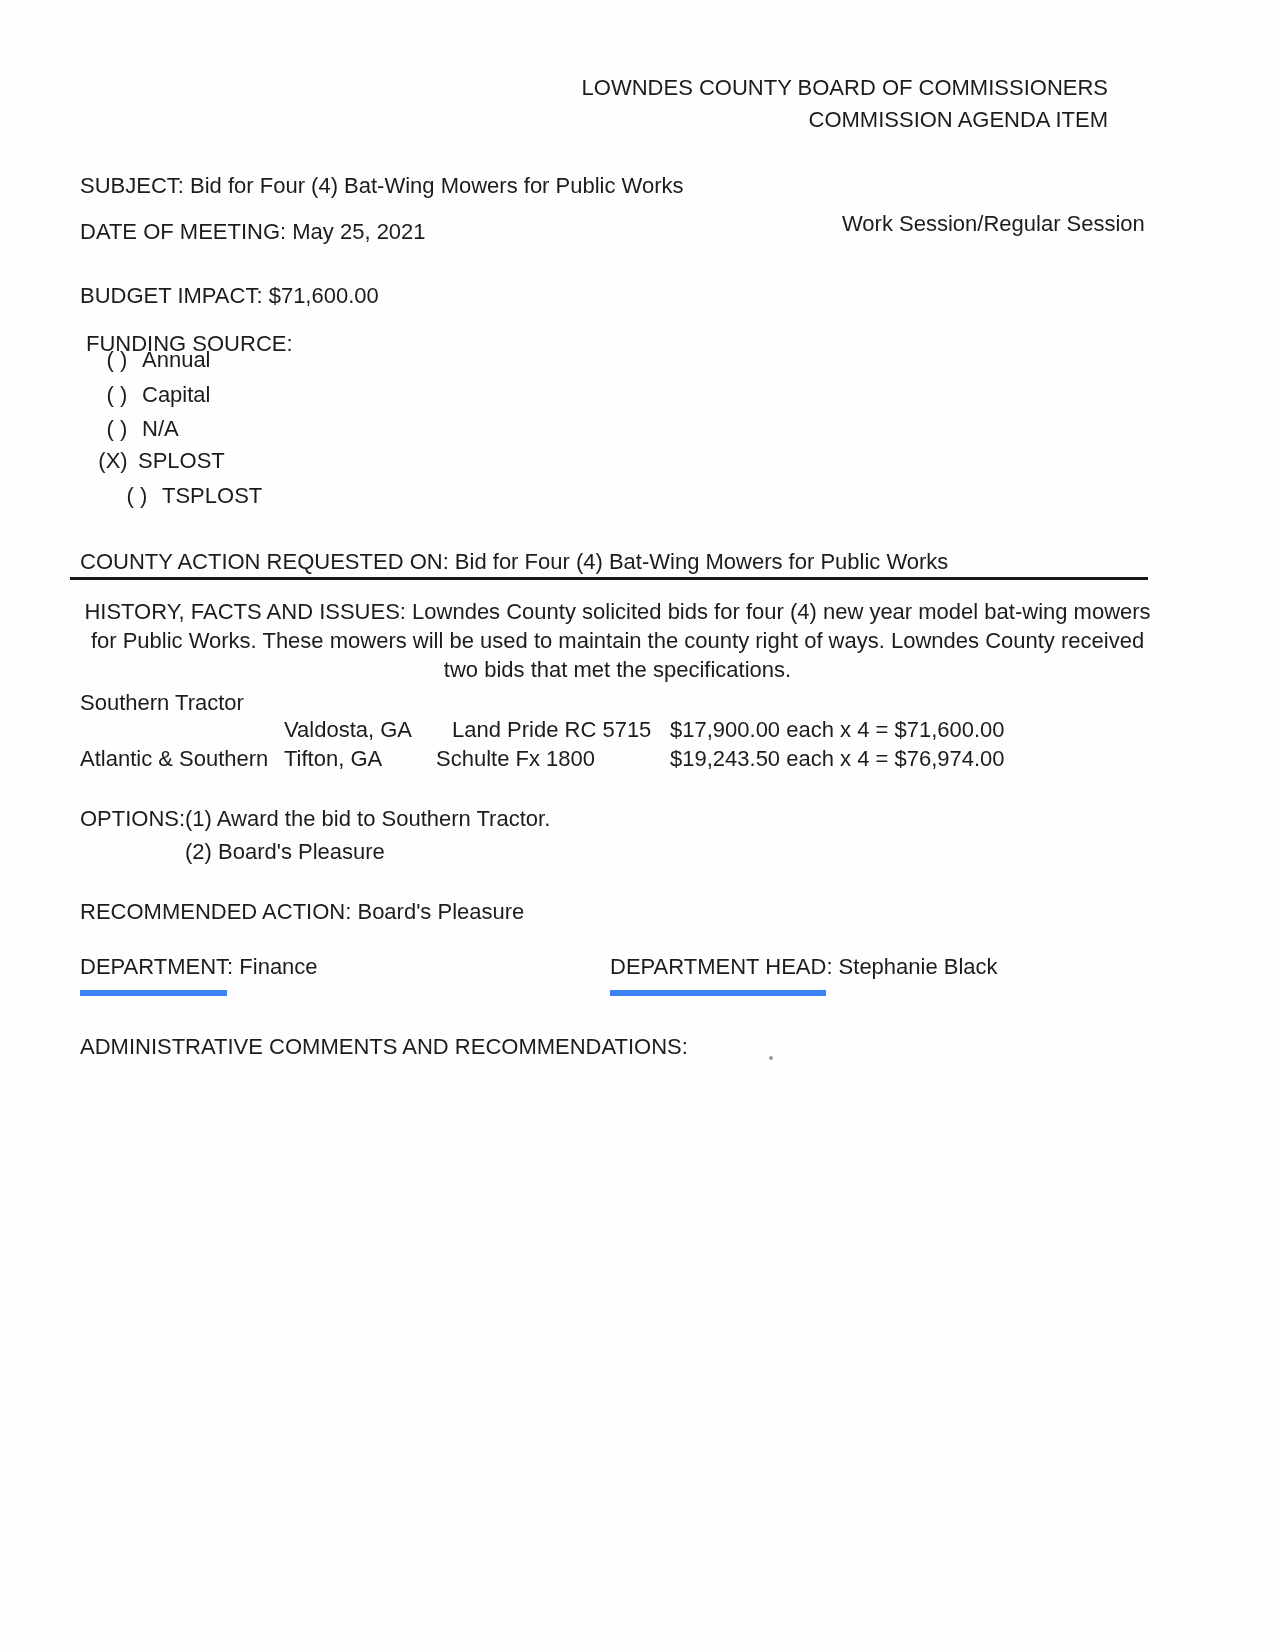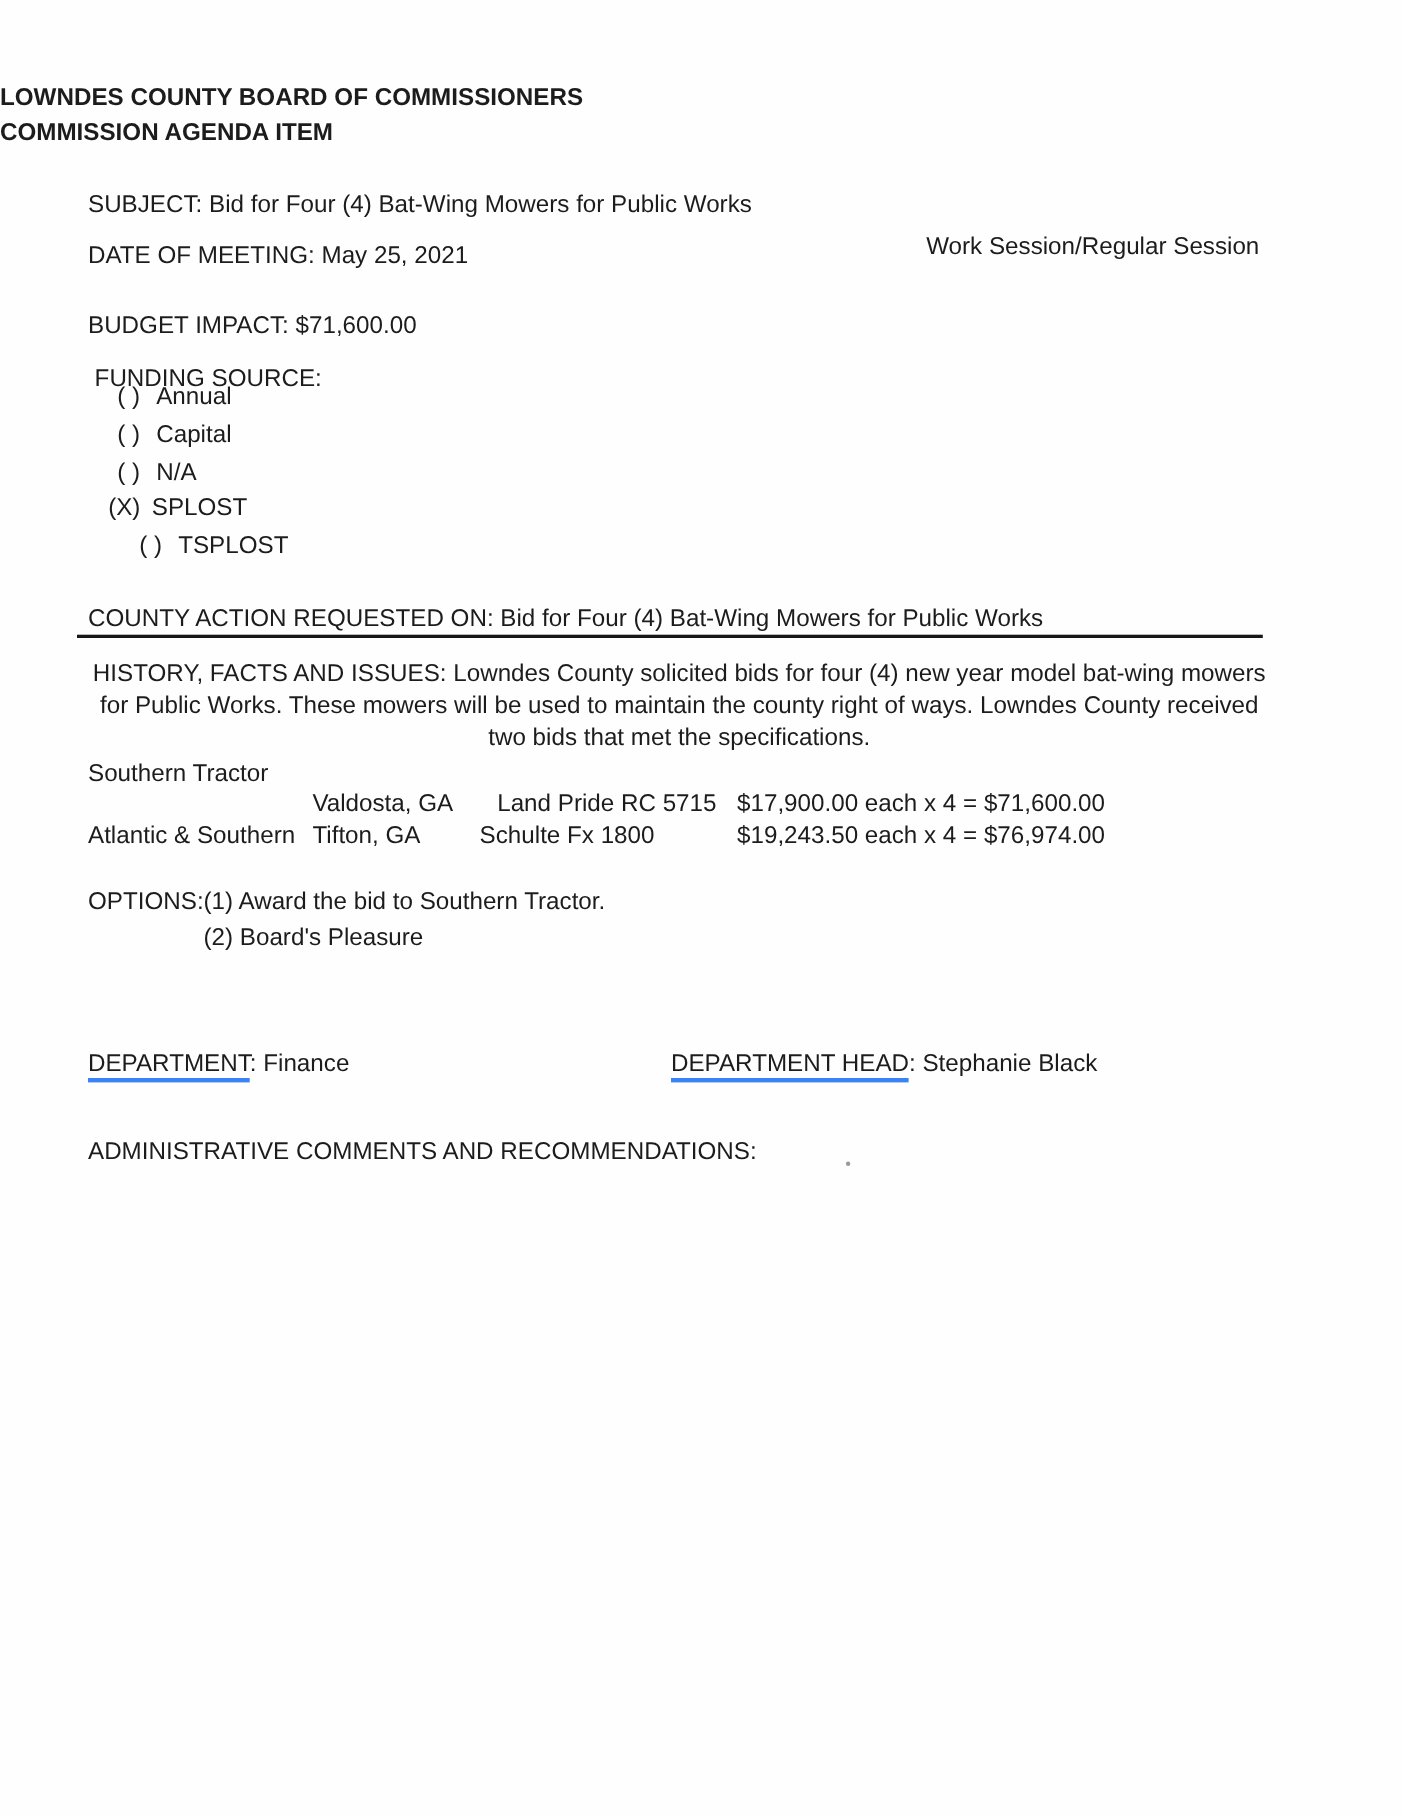--- a/index.html
+++ b/index.html
@@ -7,23 +7,23 @@
     position:relative;
     width:1275px;height:1651px;
     background:#fefefe;
     font-family:"Liberation Sans",sans-serif;
     color:#1c1c1c;
     font-size:22px;
     line-height:30px;
     overflow:hidden;
   }
   .abs{position:absolute;white-space:nowrap;text-align:center;}
-  .centered{left:0;width:1108px;text-align:left;font-weight:bold;}
+  .centered{left:0;width:1108px;text-align:right;}
   .para{white-space:normal;}
-  .underlined{border-bottom:4px solid #3b82f6;padding-bottom:1px;}
+  .underlined{border-bottom:6px solid #3b82f6;padding-bottom:11px;}
   .rule{position:absolute;background:#171717;}
   .mark{display:inline-block;width:50px;}
   .cell{position:absolute;white-space:nowrap;}
   .speck{position:absolute;width:4px;height:4px;border-radius:50%;background:#9a9a9a;}
 </style>
 </head>
 <body>
 
 <div class="page">
 
@@ -71,20 +71,21 @@
     <span class="cell" style="left:80px;top:744px;">Atlantic &amp; Southern</span>
     <span class="cell" style="left:284px;top:744px;">Tifton, GA</span>
     <span class="cell" style="left:436px;top:744px;">Schulte Fx 1800</span>
     <span class="cell" style="left:670px;top:744px;">$19,243.50 each x 4 = $76,974.00</span>
   </div>
 
   <div class="abs" style="left:80px;top:804px;">OPTIONS:</div>
   <div class="abs" style="left:185px;top:804px;">(1) Award the bid to Southern Tractor.</div>
   <div class="abs" style="left:185px;top:837px;">(2) Board's Pleasure</div>
 
+  <div class="abs" style="left:80px;top:897px;">RECOMMENDED ACTION: Board's Pleasure</div>
 
   <div class="abs" style="left:80px;top:952px;">
     <span class="underlined">DEPARTMENT</span><span>: Finance</span>
   </div>
   <div class="abs" style="left:610px;top:952px;">
     <span class="underlined">DEPARTMENT HEAD</span><span>: Stephanie Black</span>
   </div>
 
   <div class="abs" style="left:80px;top:1012px;margin-top:20px;">ADMINISTRATIVE COMMENTS AND RECOMMENDATIONS:</div>
 

